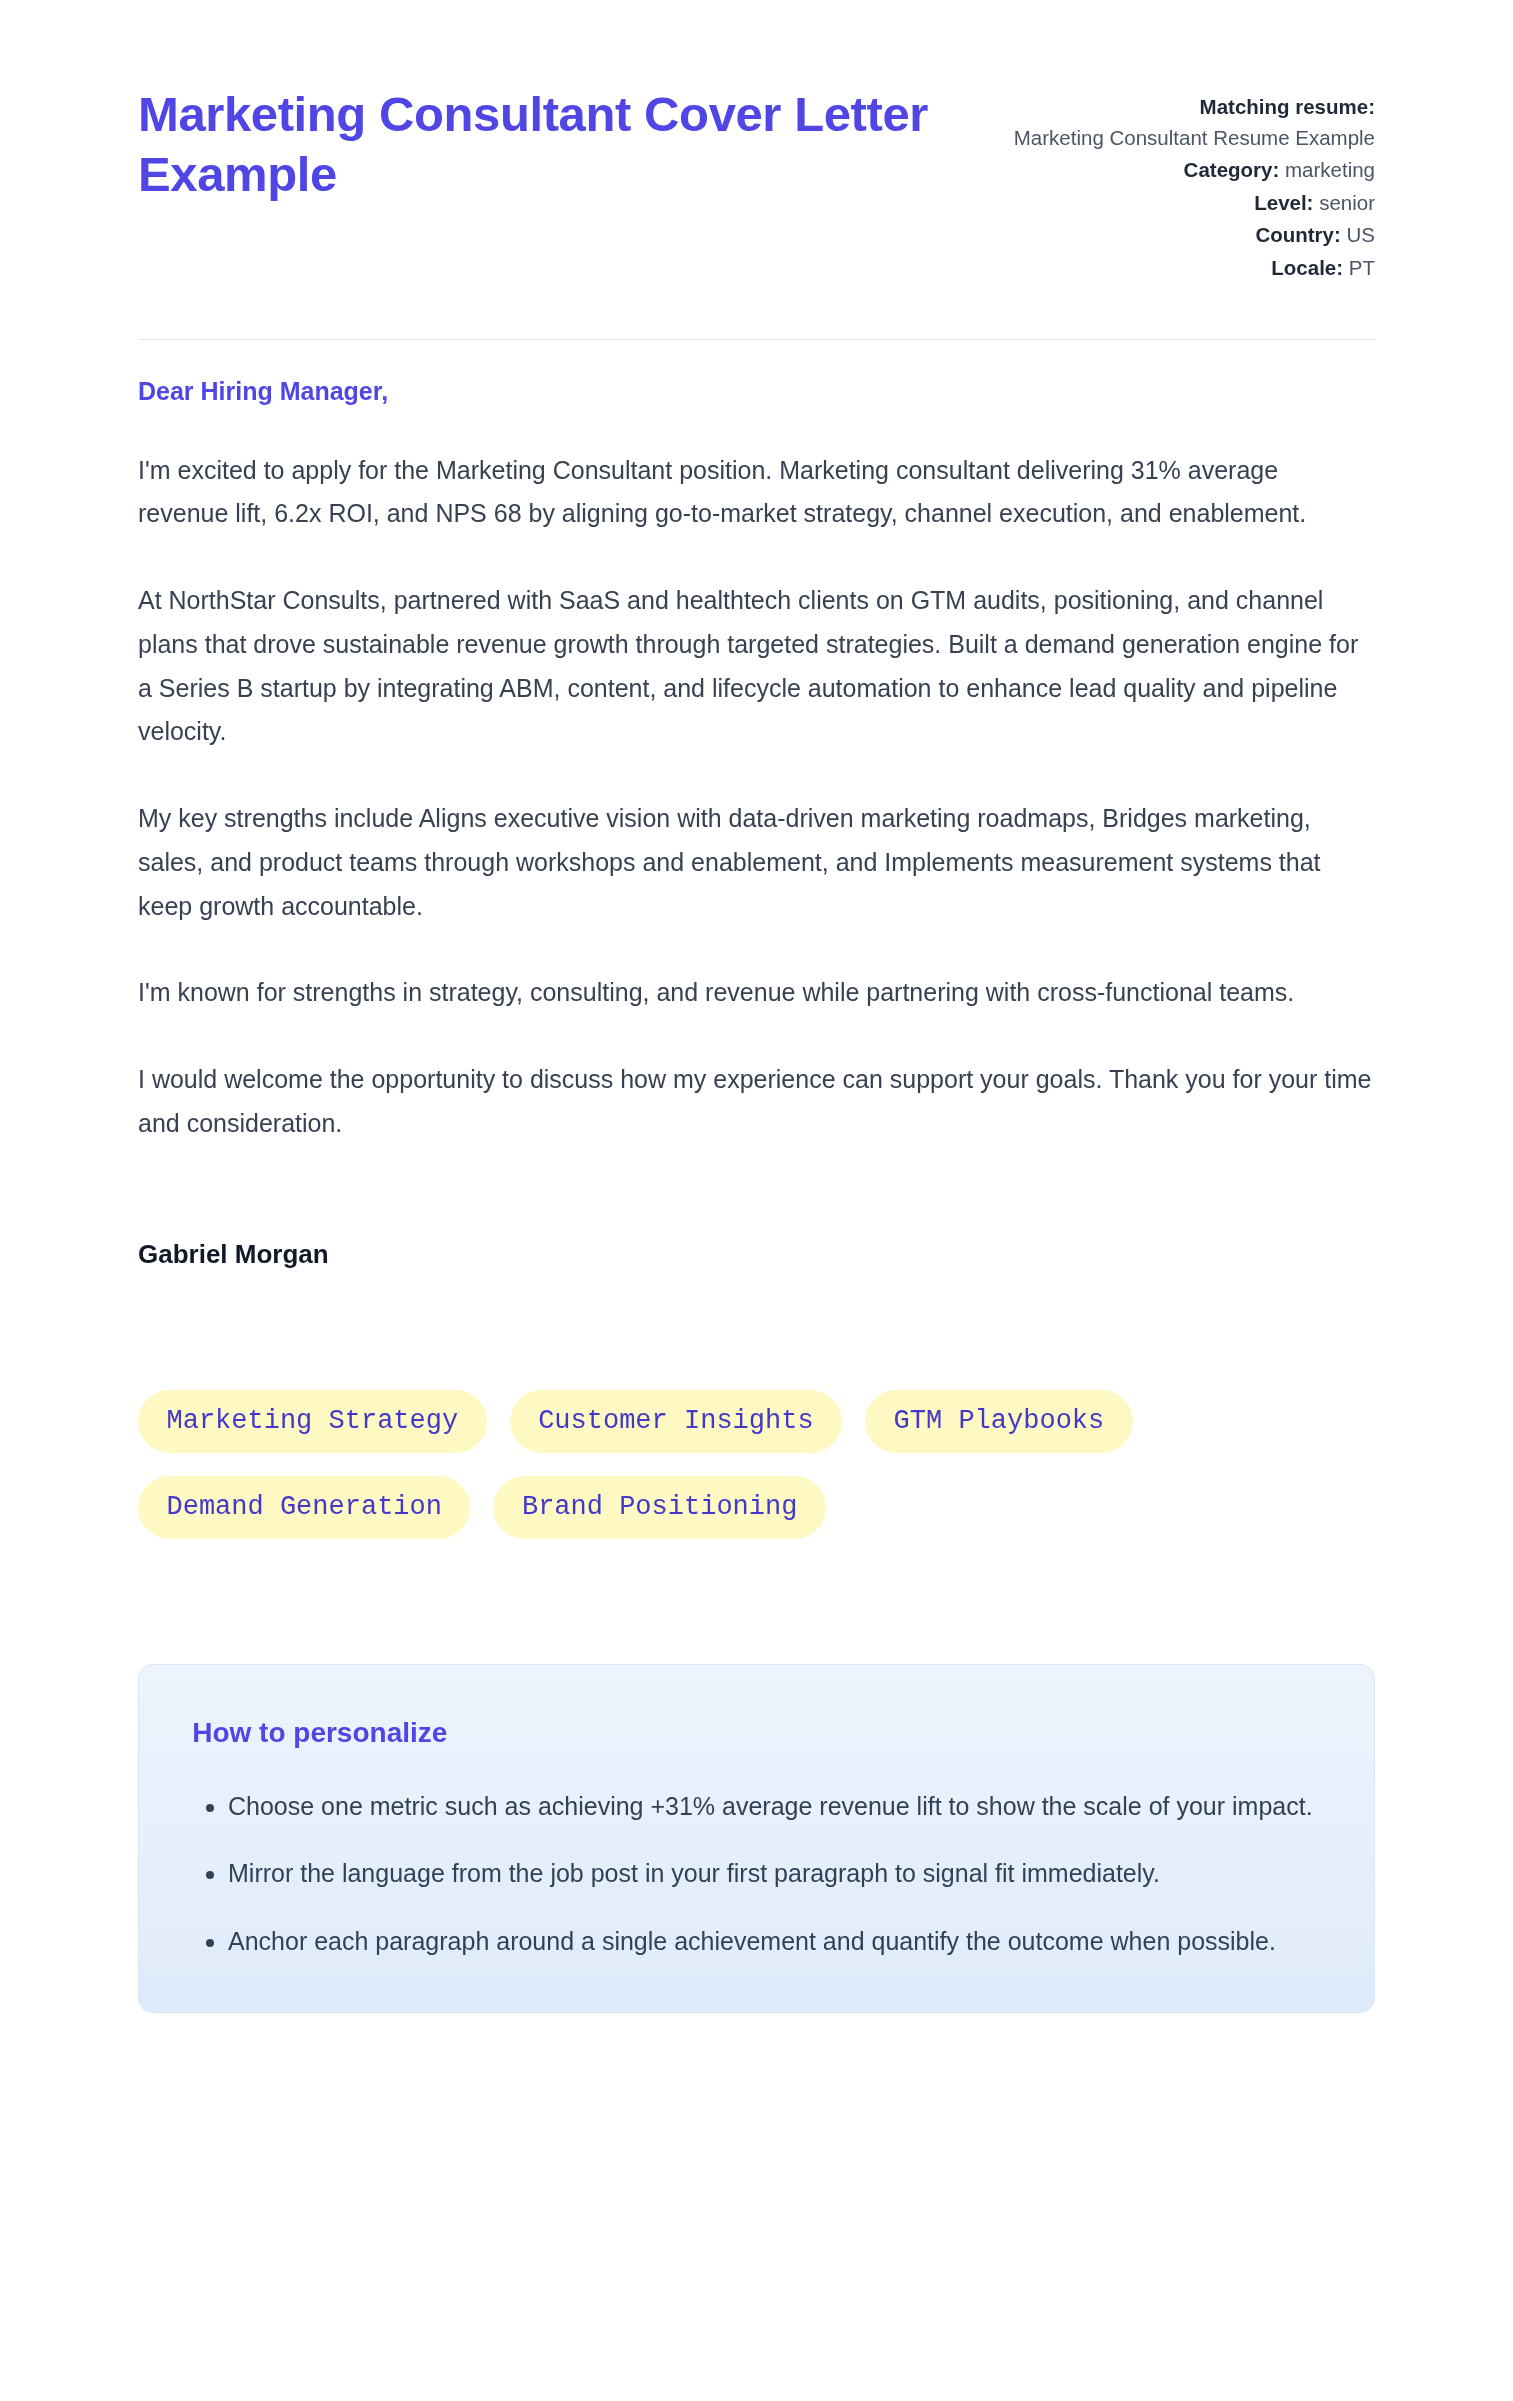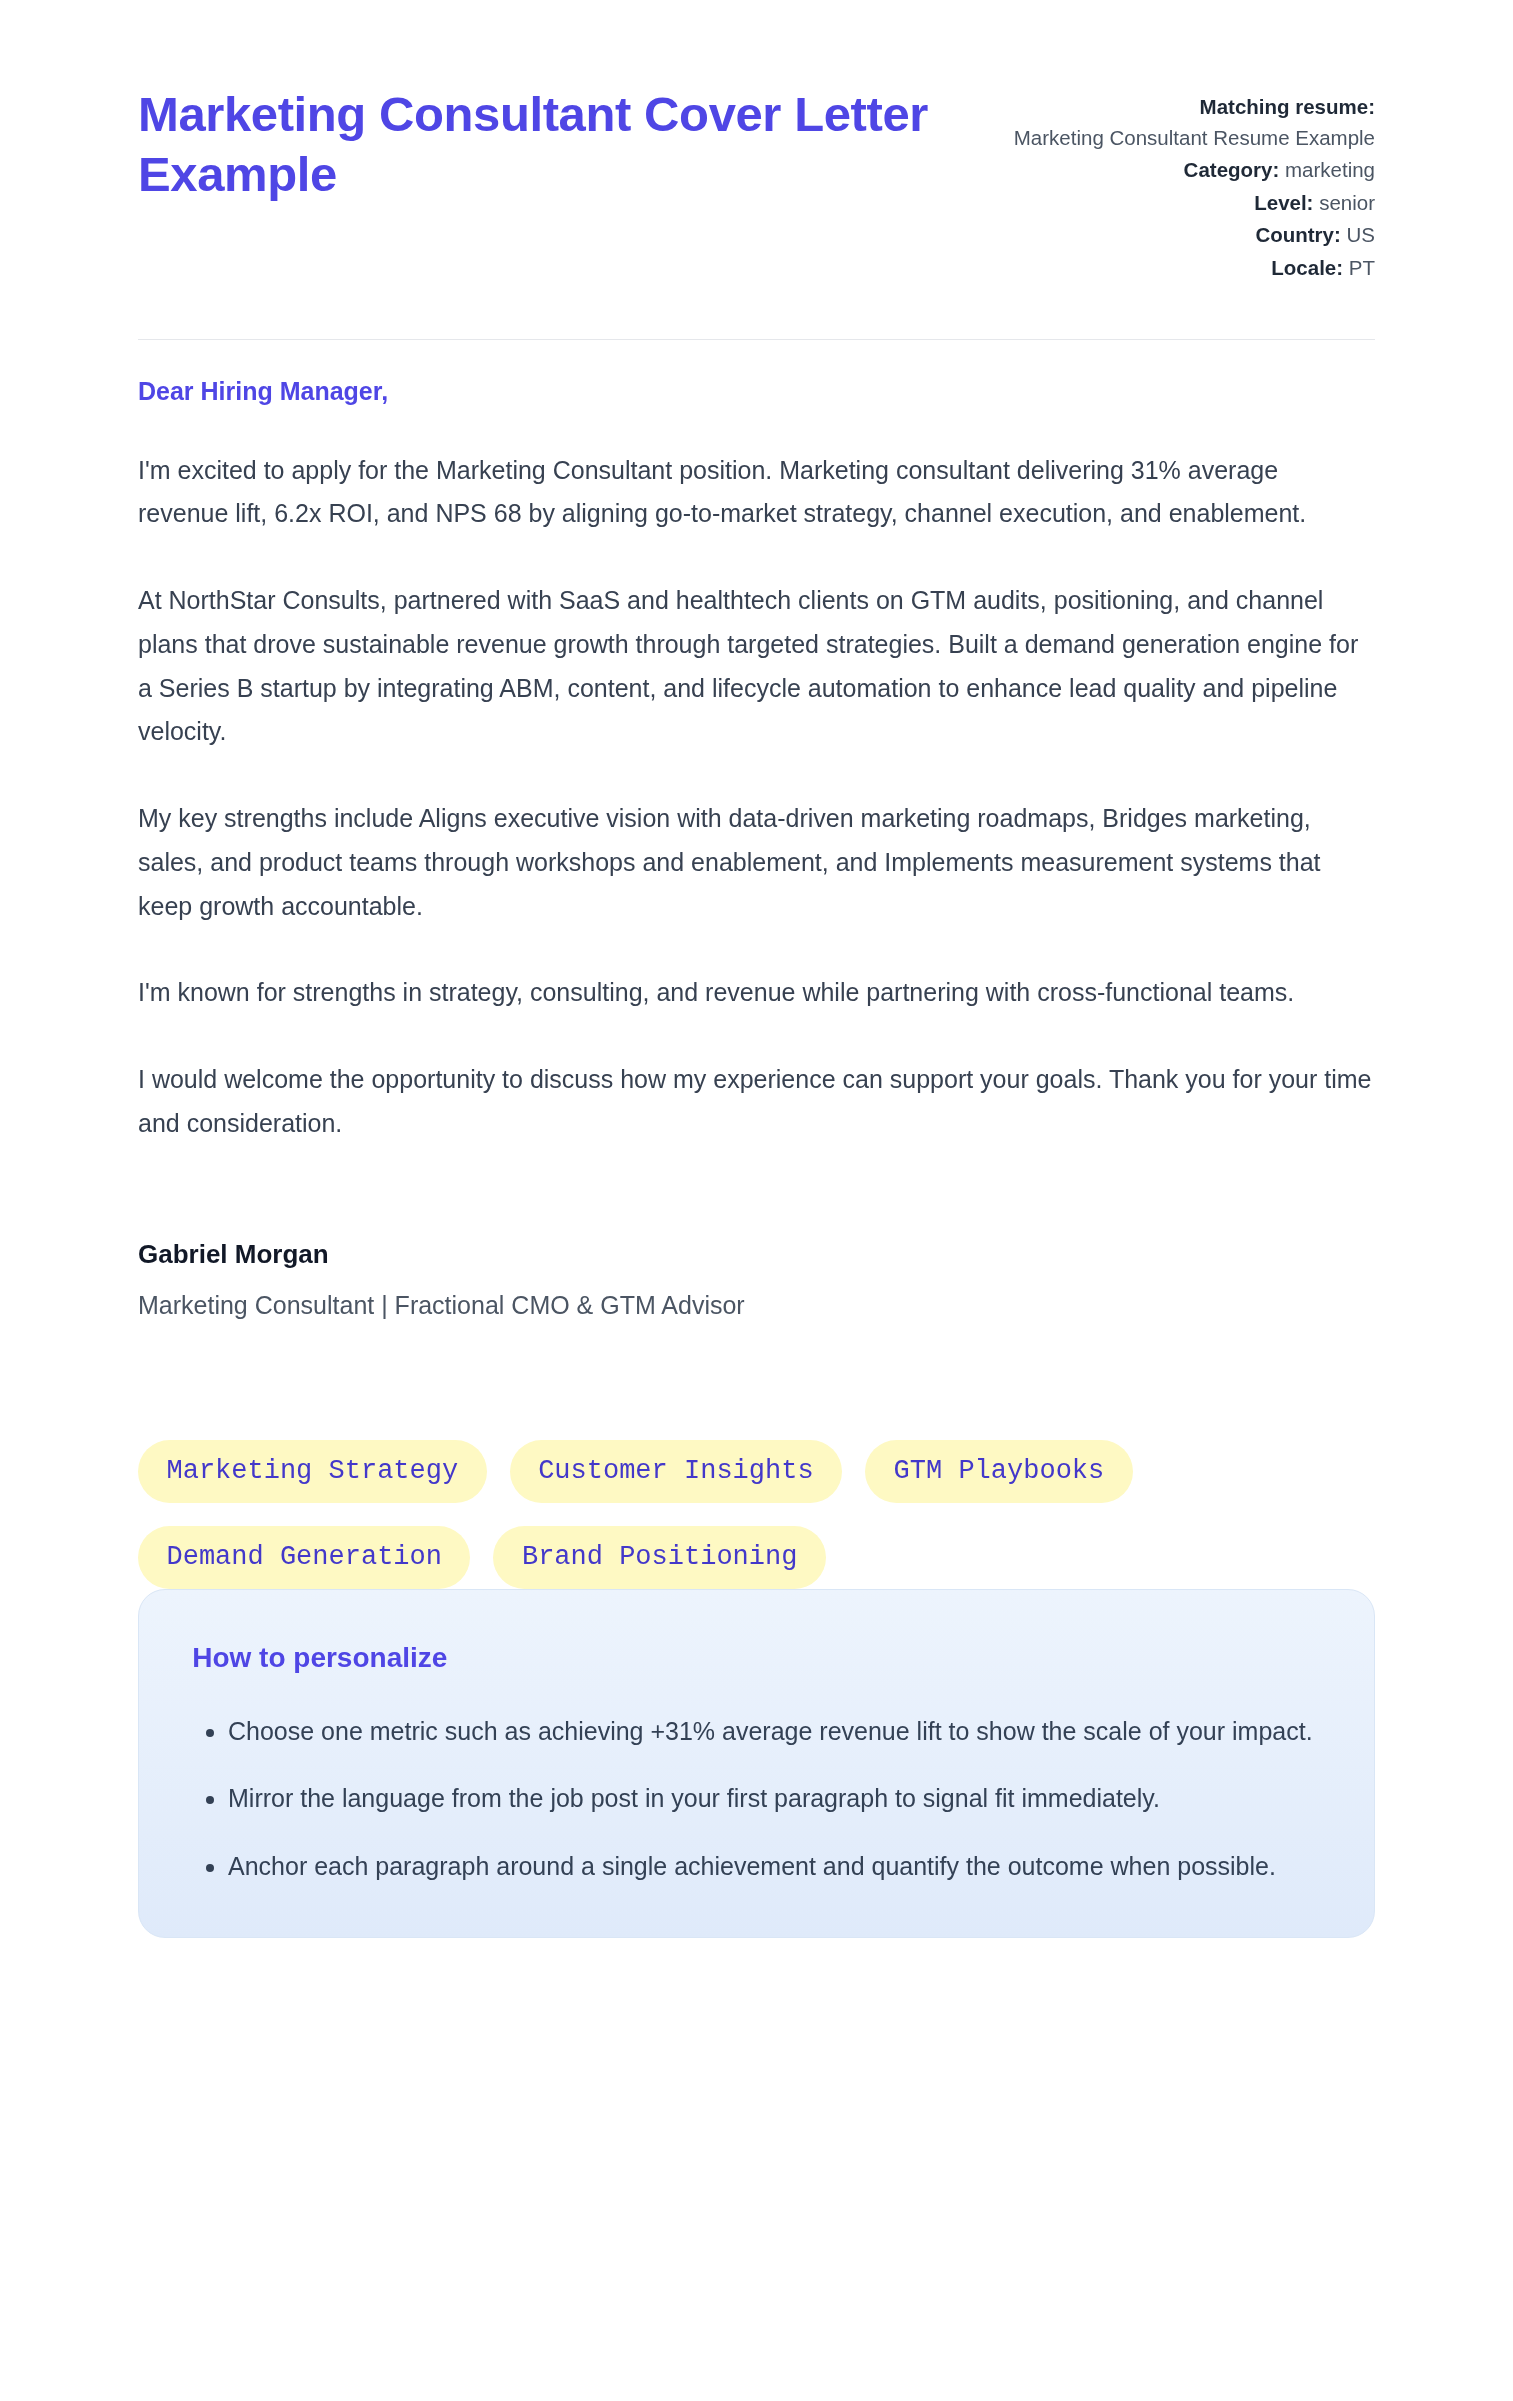--- a/index.html
+++ b/index.html
@@ -98,23 +98,24 @@
     font-size: 27px;
     line-height: 1;
     padding: 18px 28.5px;
     border-radius: 889px;
     white-space: nowrap;
     font-family: Liberation Mono, monospace;
   }
 
   
   .personalize {
+    margin-top: 125px;
     background: linear-gradient(180deg, #edf4fd 0%, #dfeafa 100%);
     border: 0.9px solid #d9e6f6;
-    border-radius: 27px;
+    border-radius: 15px;
     padding: 52px 53px 50px 39px;
   }
   .personalize-title {
     font-size: 28px;
     font-weight: 700;
     color: #4f46e5;
     margin-left: 14.2px;
   }
   .personalize-list {
     margin-top: 36px;
@@ -170,21 +171,20 @@
     <div class="salutation">Dear Hiring Manager,</div>
 
     <p class="paragraph">I'm excited to apply for the Marketing Consultant position. Marketing consultant delivering 31% average revenue lift, 6.2x ROI, and NPS 68 by aligning go-to-market strategy, channel execution, and enablement.</p>
     <p class="paragraph">At NorthStar Consults, partnered with SaaS and healthtech clients on GTM audits, positioning, and channel plans that drove sustainable revenue growth through targeted strategies. Built a demand generation engine for a Series B startup by integrating ABM, content, and lifecycle automation to enhance lead quality and pipeline velocity.</p>
     <p class="paragraph">My key strengths include Aligns executive vision with data-driven marketing roadmaps, Bridges marketing, sales, and product teams through workshops and enablement, and Implements measurement systems that keep growth accountable.</p>
     <p class="paragraph">I'm known for strengths in strategy, consulting, and revenue while partnering with cross-functional teams.</p>
     <p class="paragraph">I would welcome the opportunity to discuss how my experience can support your goals. Thank you for your time and consideration.</p>
 
     <div class="signature">
       <div class="signature-name">Gabriel Morgan</div>
-      <div class="signature-title">Marketing Consultant | Fractional CMO &amp; GTM Advisor</div>
     </div>
   </div>
 
   <div class="tags">
     <span class="tag">Marketing Strategy</span>
     <span class="tag">Customer Insights</span>
     <span class="tag">GTM Playbooks</span>
     <span class="tag">Demand Generation</span>
     <span class="tag">Brand Positioning</span>
   </div>

